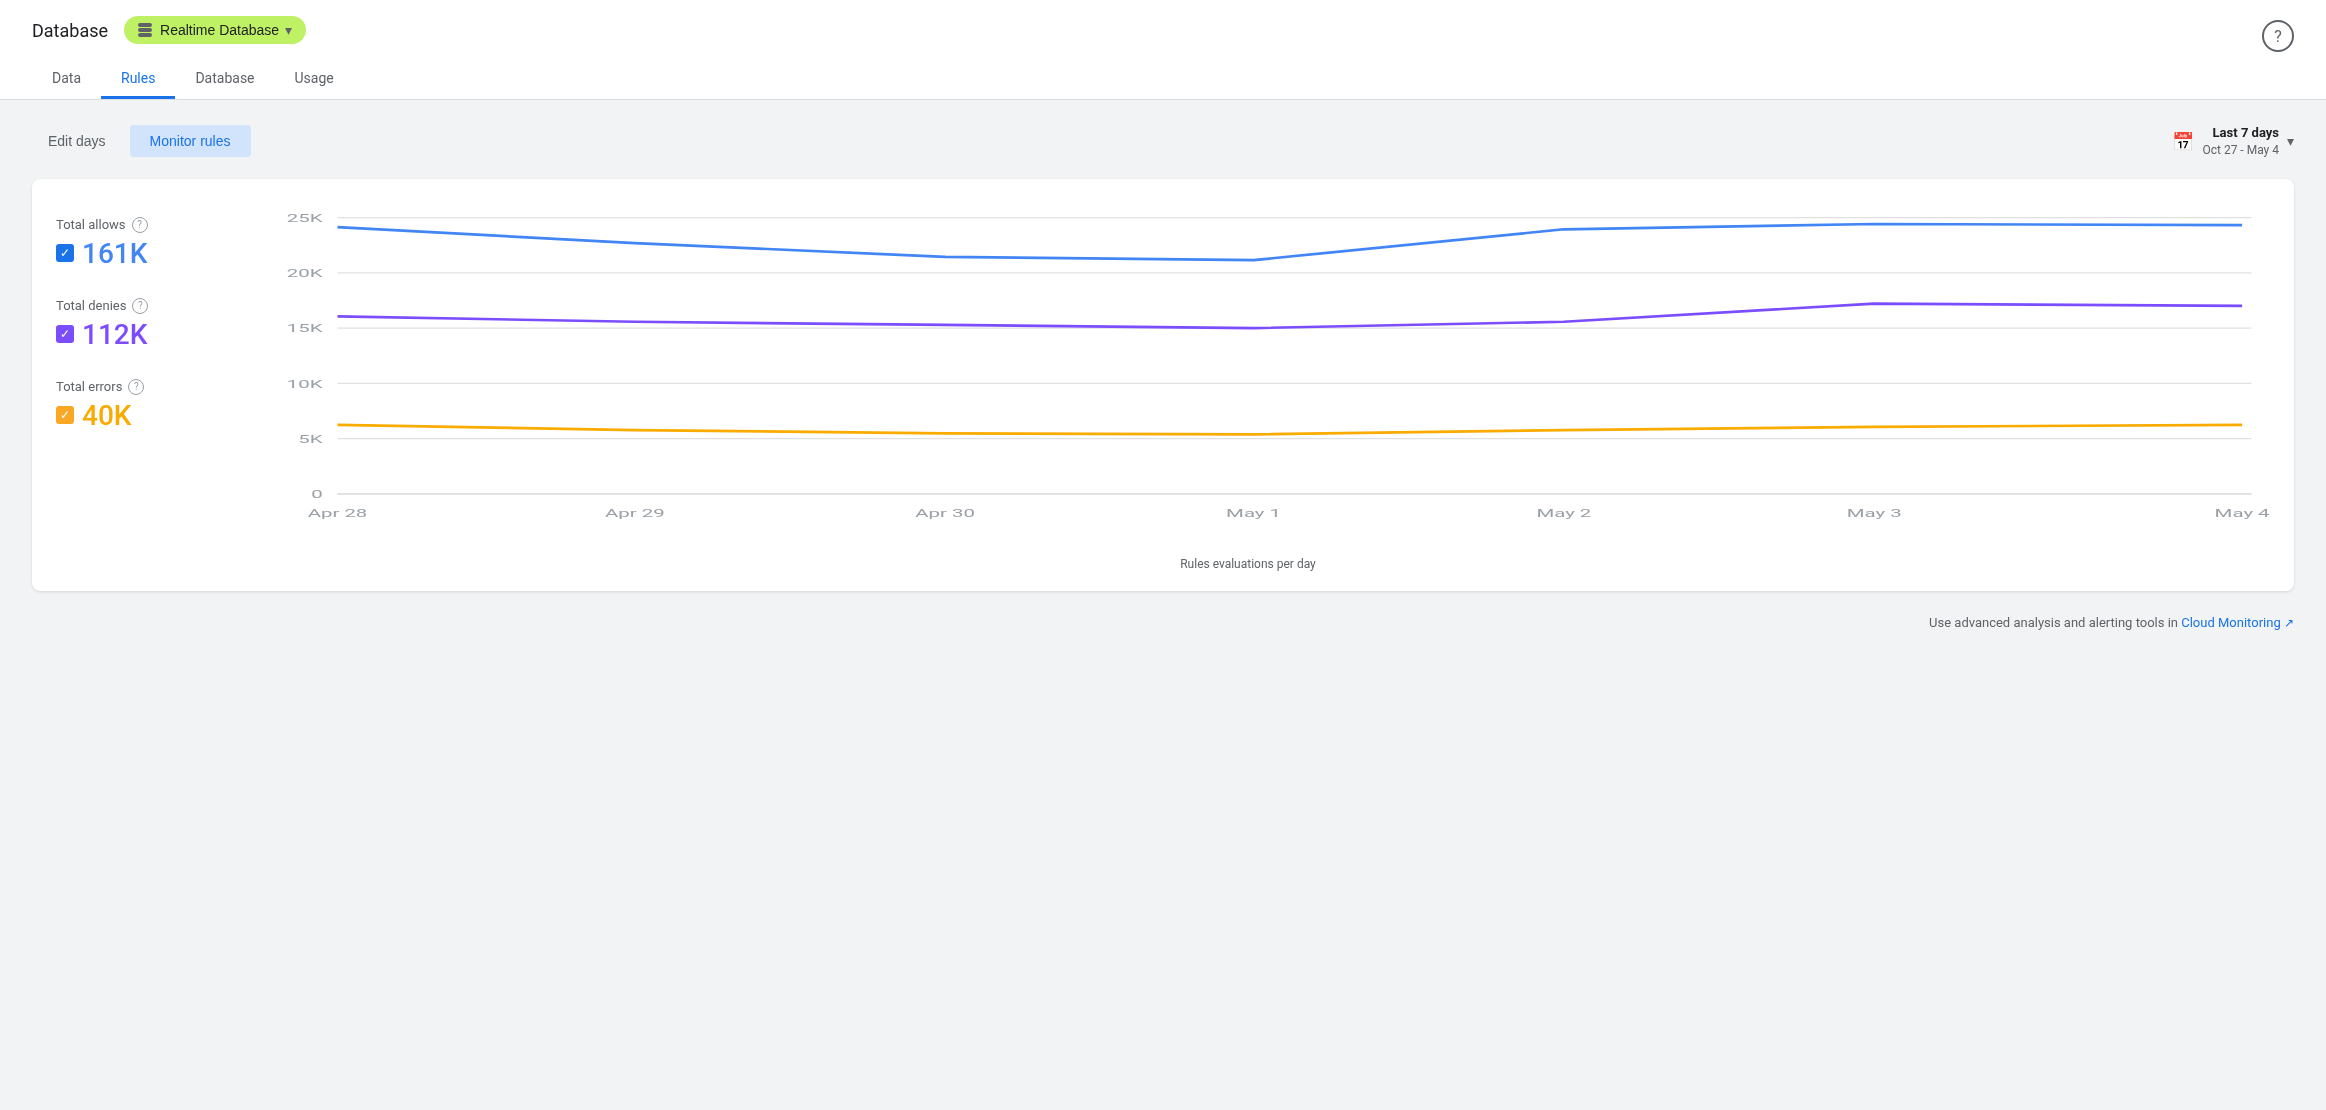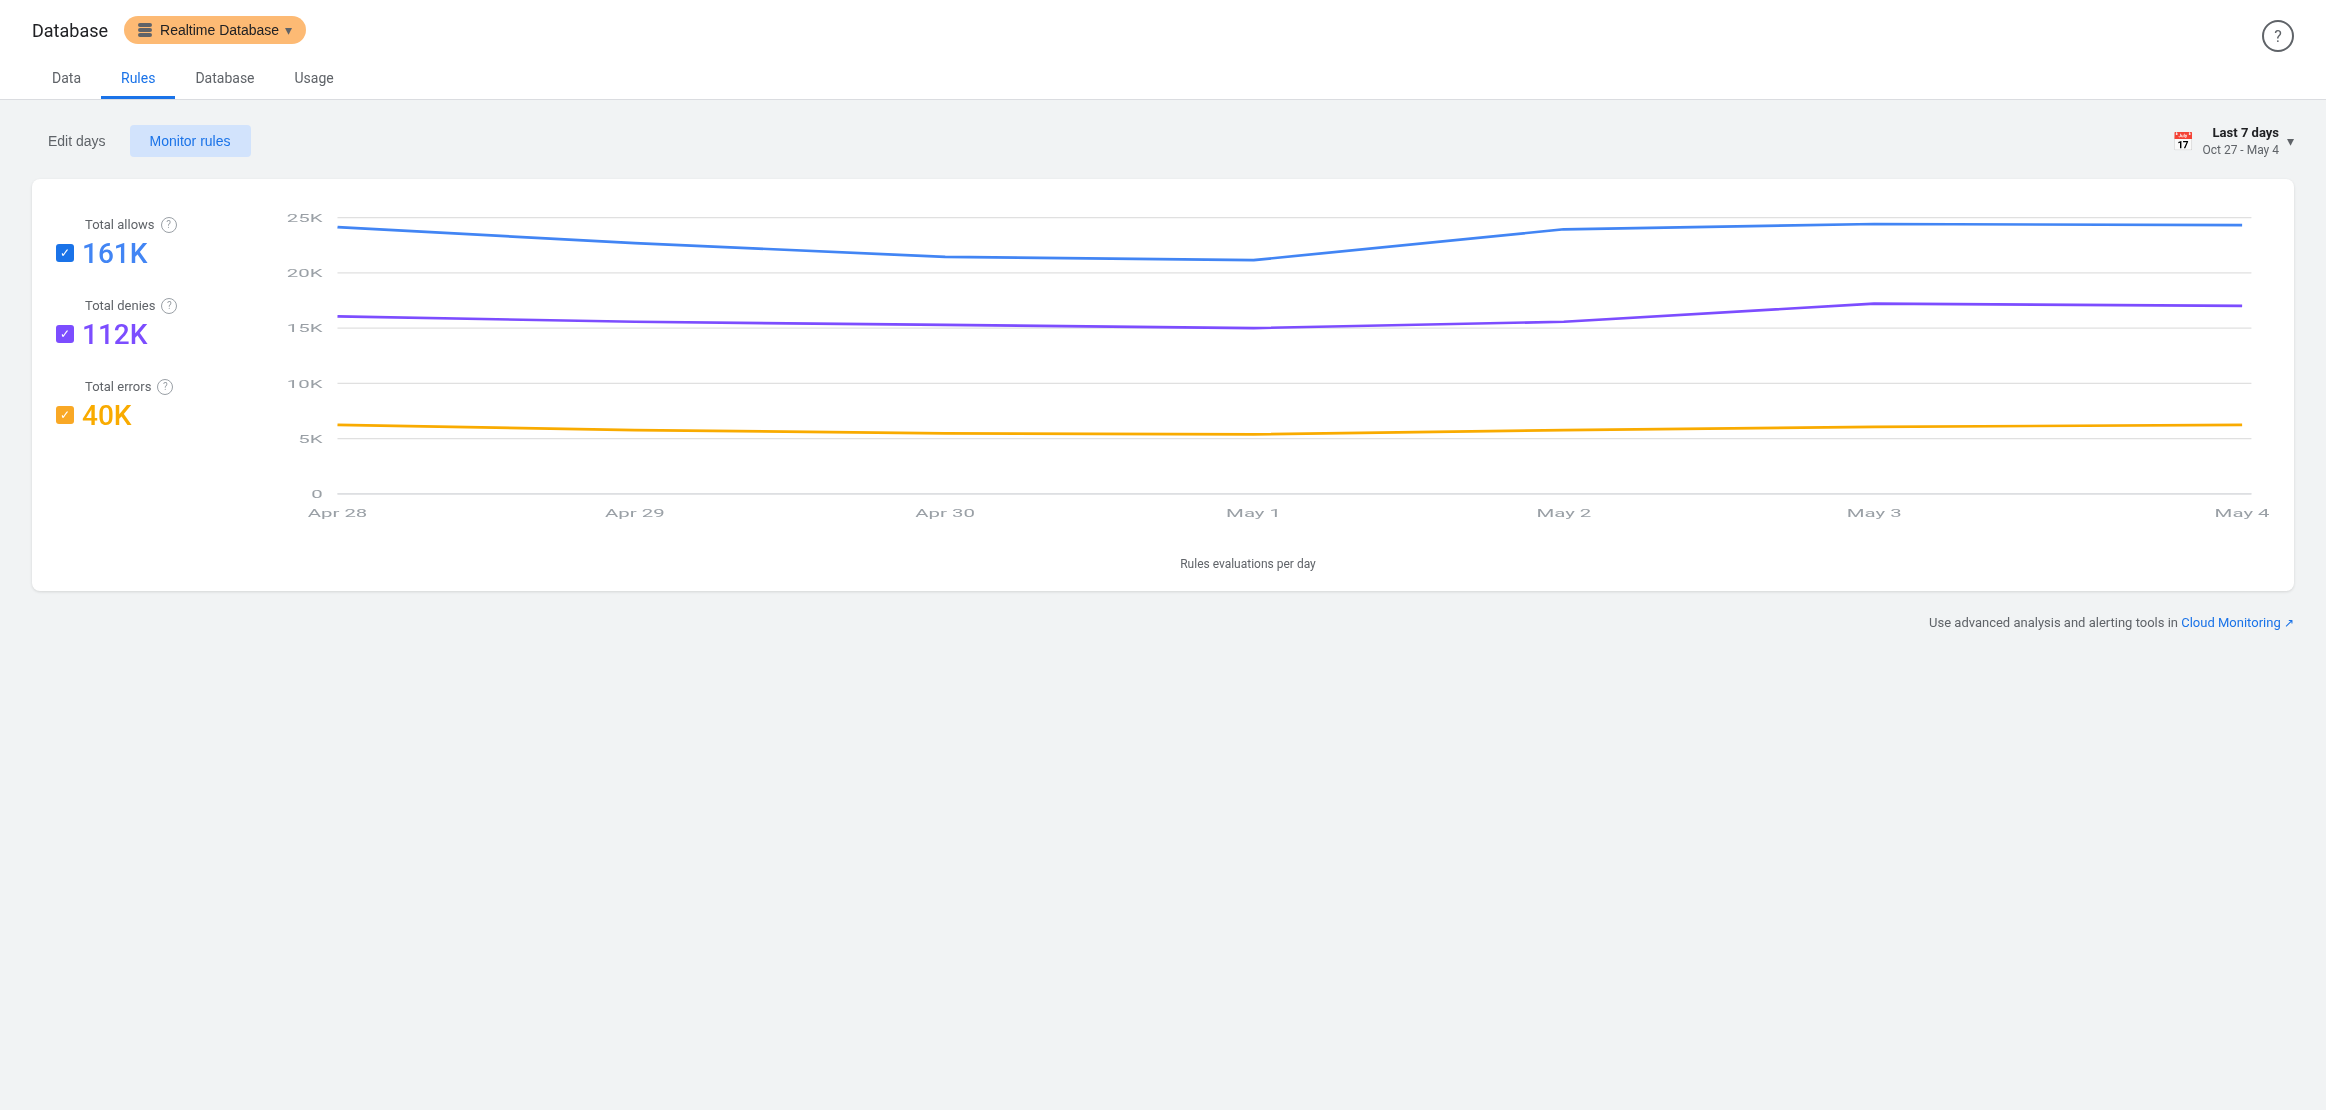--- a/index.html
+++ b/index.html
@@ -22,21 +22,21 @@
     }
     .page-title {
       font-size: 18px;
       font-weight: 400;
       color: #202124;
     }
     .db-selector {
       display: flex;
       align-items: center;
       gap: 6px;
-      background: #fdba74;
+      background: #bef264;
       border: none;
       border-radius: 20px;
       padding: 6px 14px;
       cursor: pointer;
       font-size: 14px;
       color: #202124;
     }
     .db-selector .stacked-icon {
       display: flex;
       flex-direction: column;
@@ -159,21 +159,20 @@
     .legend-item {
       margin-bottom: 28px;
     }
     .legend-label {
       display: flex;
       align-items: center;
       gap: 6px;
       font-size: 13px;
       color: #5f6368;
       margin-bottom: 4px;
-      margin-left: 29px;
     }
     .legend-value {
       font-size: 28px;
       font-weight: 500;
       display: flex;
       align-items: center;
       gap: 8px;
     }
     .checkbox {
       width: 18px;

